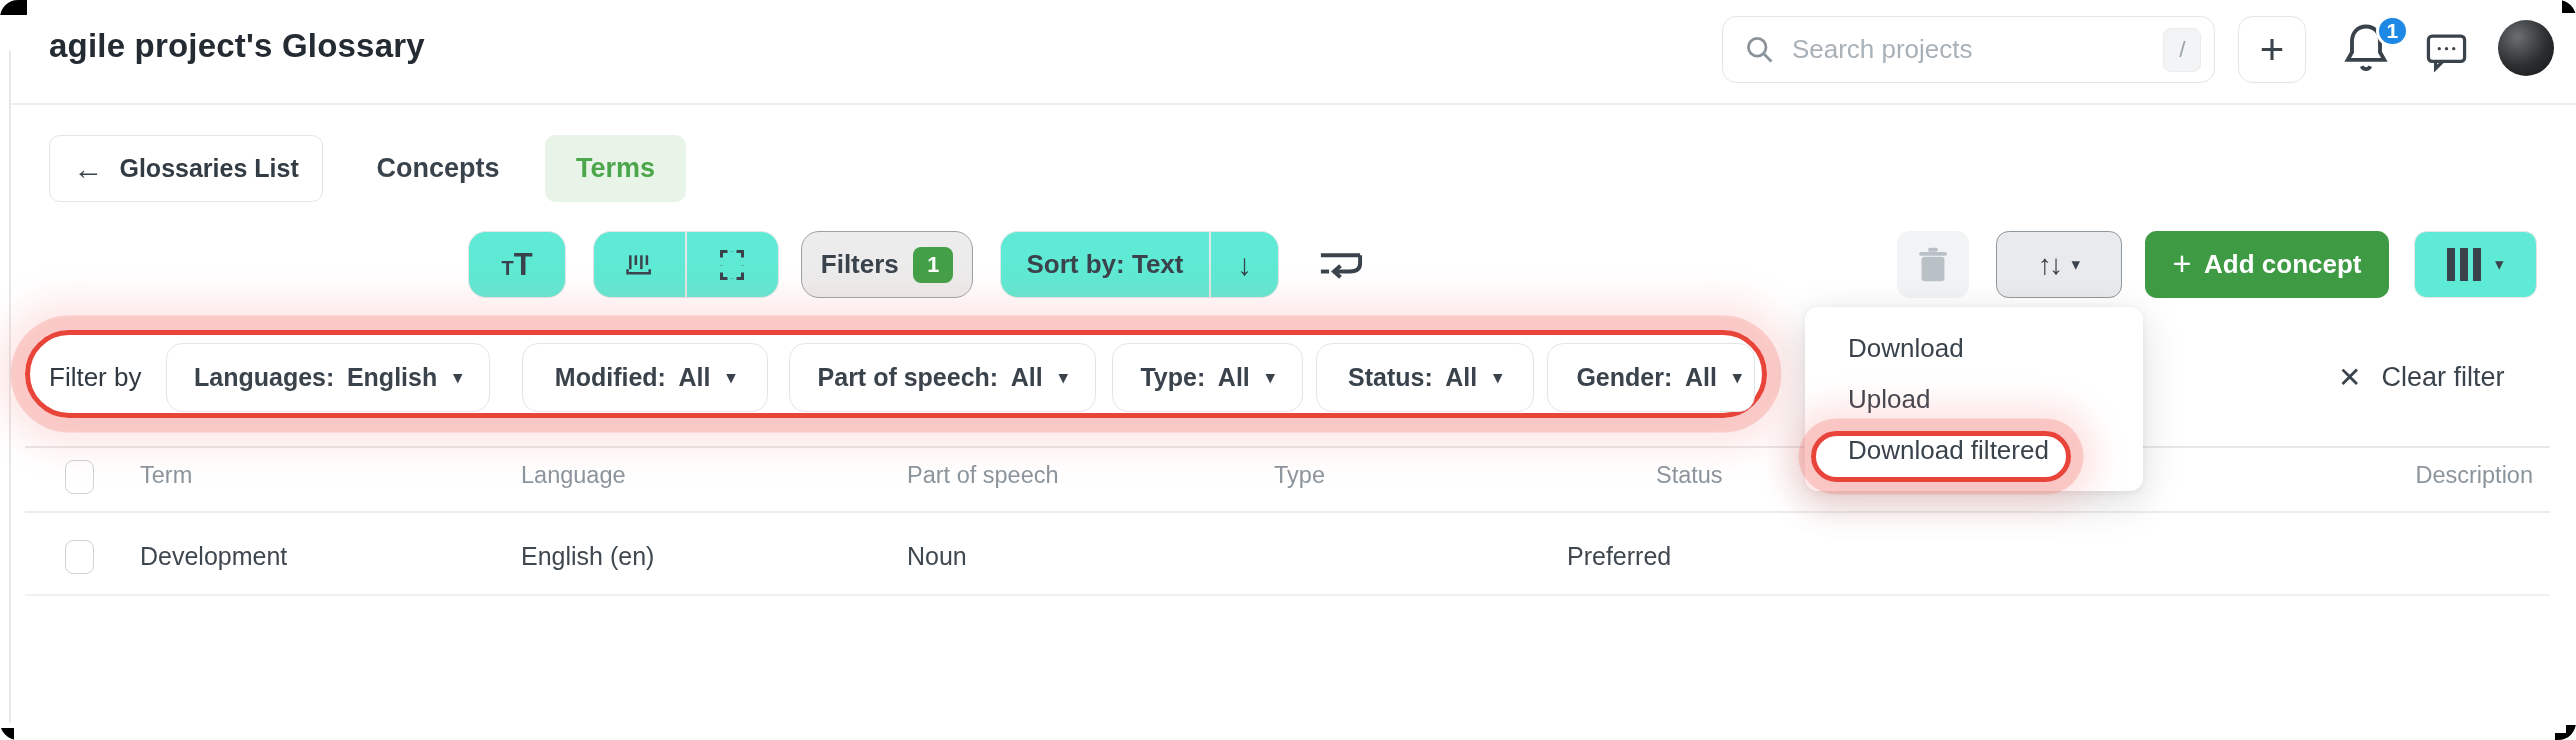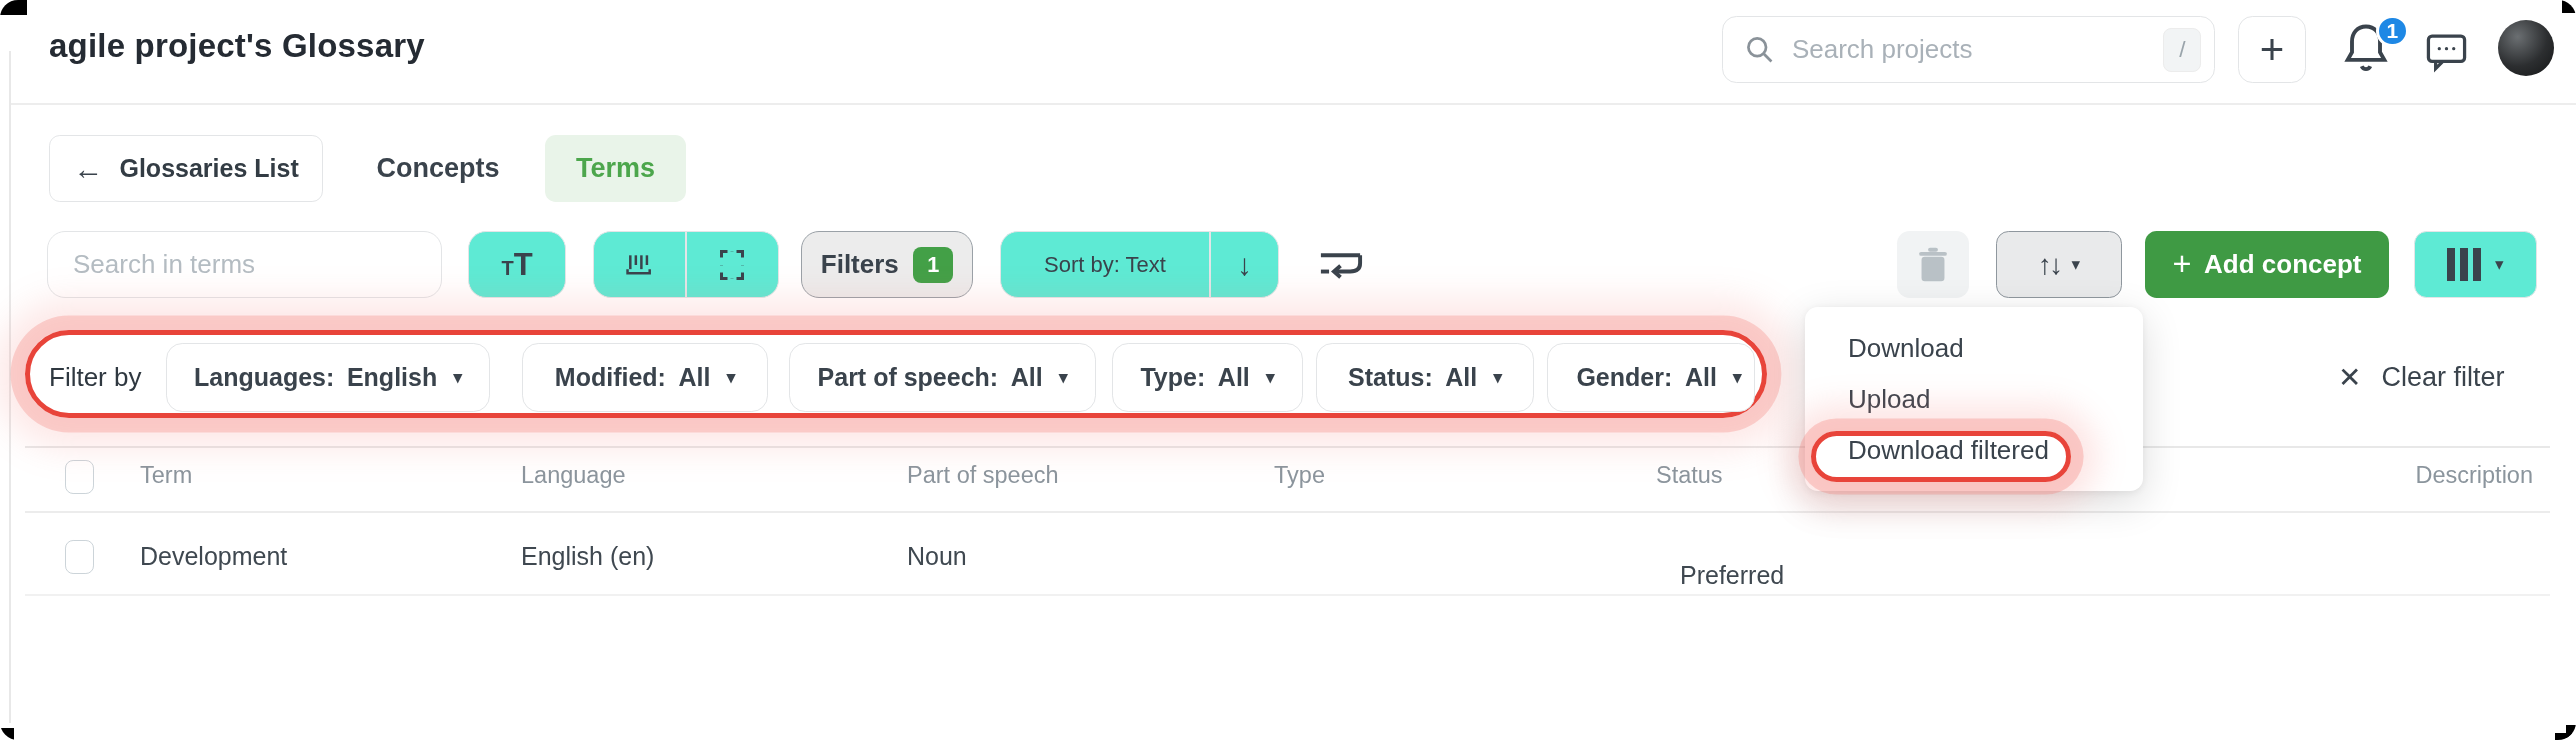--- a/index.html
+++ b/index.html
@@ -53,21 +53,21 @@
   .case-btn .t2{font-size:31px;font-weight:700;color:#3a434c;}
   .group-btn{left:593px;width:186px;padding:0;}
   .group-half{width:50%;height:100%;display:flex;align-items:center;justify-content:center;}
   .group-sep{width:1.8px;height:100%;background:#e3e5e7;}
   .filters-btn{left:801px;width:172px;background:#ececec;border-color:#9aa1a7;gap:14.4px;}
   .filters-btn .lbl{font-size:26px;font-weight:600;color:#3a434c;}
   .badge-green{min-width:40px;height:36px;border-radius:8.1px;background:#43a047;color:#fff;font-size:21.7px;
            font-weight:700;display:flex;align-items:center;justify-content:center;}
   .sort-btn{left:1000px;width:279px;padding:0;}
   .sort-text{width:208px;height:100%;display:flex;align-items:center;justify-content:center;
-           font-size:22px;font-weight:400;color:#3a434c;}
+           font-size:26px;font-weight:700;color:#3a434c;}
   .sort-arrow{flex:1;height:100%;display:flex;align-items:center;justify-content:center;
            font-size:30px;color:#3a434c;}
   .wrap-btn{left:1311px;top:242px;width:58px;height:45px;display:flex;align-items:center;justify-content:center;}
   .trash-btn{left:1897px;width:72px;background:#f1f3f4;border:none;border-radius:12.6px;}
   .transfer-btn{left:1996px;width:126px;background:#e9eaeb;border-color:#8f979e;border-radius:12.6px;gap:10.8px;}
   .transfer-btn .arrows{font-size:28px;font-weight:600;color:#3a434c;letter-spacing:-2.7px;}
   .caret{font-size:17px;color:#3a434c;}
   .add-btn{left:2145px;width:244px;background:#3f9a44;border:none;border-radius:11.7px;gap:12.6px;}
   .add-btn .plus{color:#fff;font-size:32.5px;font-weight:400;line-height:1;}
   .add-btn .lbl{color:#fff;font-size:26px;font-weight:600;}
@@ -157,23 +157,20 @@
     <span class="arrow">←</span>
     <span class="lbl">Glossaries List</span>
   </div>
   <div class="abs tab-plain">
     <span>Concepts</span>
   </div>
   <div class="abs tab-active">
     <span>Terms</span>
   </div>
 
-  <div class="abs tsearch">
-    <input placeholder="Search in terms" style="">
-  </div>
 
   <div class="tool-btn case-btn">
     <span><span class="t1">T</span><span class="t2">T</span></span>
   </div>
 
   <div class="tool-btn group-btn">
     <div class="group-half">
       <svg width="36" height="36" viewBox="0 0 26 26" fill="none" stroke="#3a434c" stroke-width="1.8">
         <line x1="6" y1="6" x2="6" y2="16"></line>
           <line x1="10" y1="6" x2="10" y2="13"></line>
@@ -296,21 +293,21 @@
   <div class="th" style="left:1656px;">Status</div>
   <div class="th" style="right:43px;">Description</div>
 
   <div class="hline" style="left:25px;top:511px;width:2525px;background:#ececec;"></div>
 
   <div>
     <div class="checkbox" style="top:540px;"></div>
     <div class="td" style="left:140px;">Development</div>
     <div class="td" style="left:521px;">English (en)</div>
     <div class="td" style="left:907px;">Noun</div>
-    <div class="td" style="left:1680px;margin-top:19px;">Preferred</div>
+    <div class="td" style="left:1567px;">Preferred</div>
   </div>
 
   <div class="hline" style="left:25px;top:594px;width:2525px;background:#f1f1f1;"></div>
 
   <div class="abs menu">
     <div class="menu-item">
       <span>Download</span>
     </div>
     <div class="menu-item">
       <span>Upload</span>

